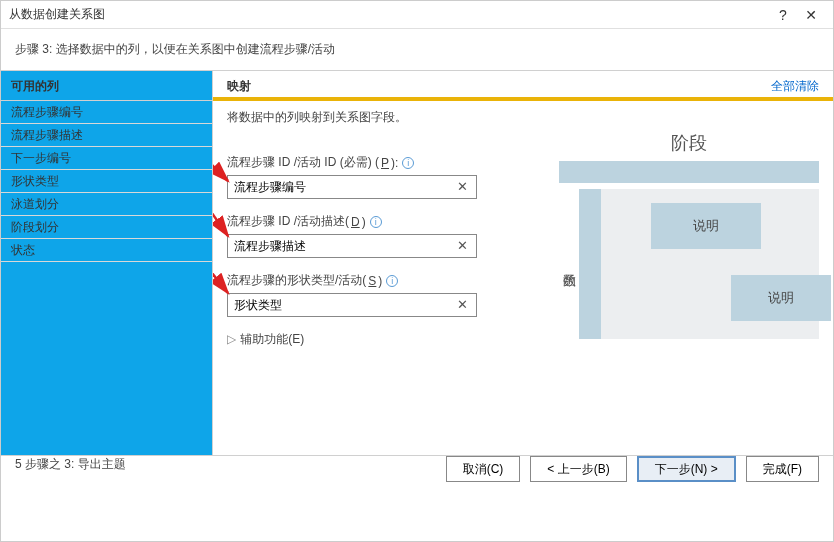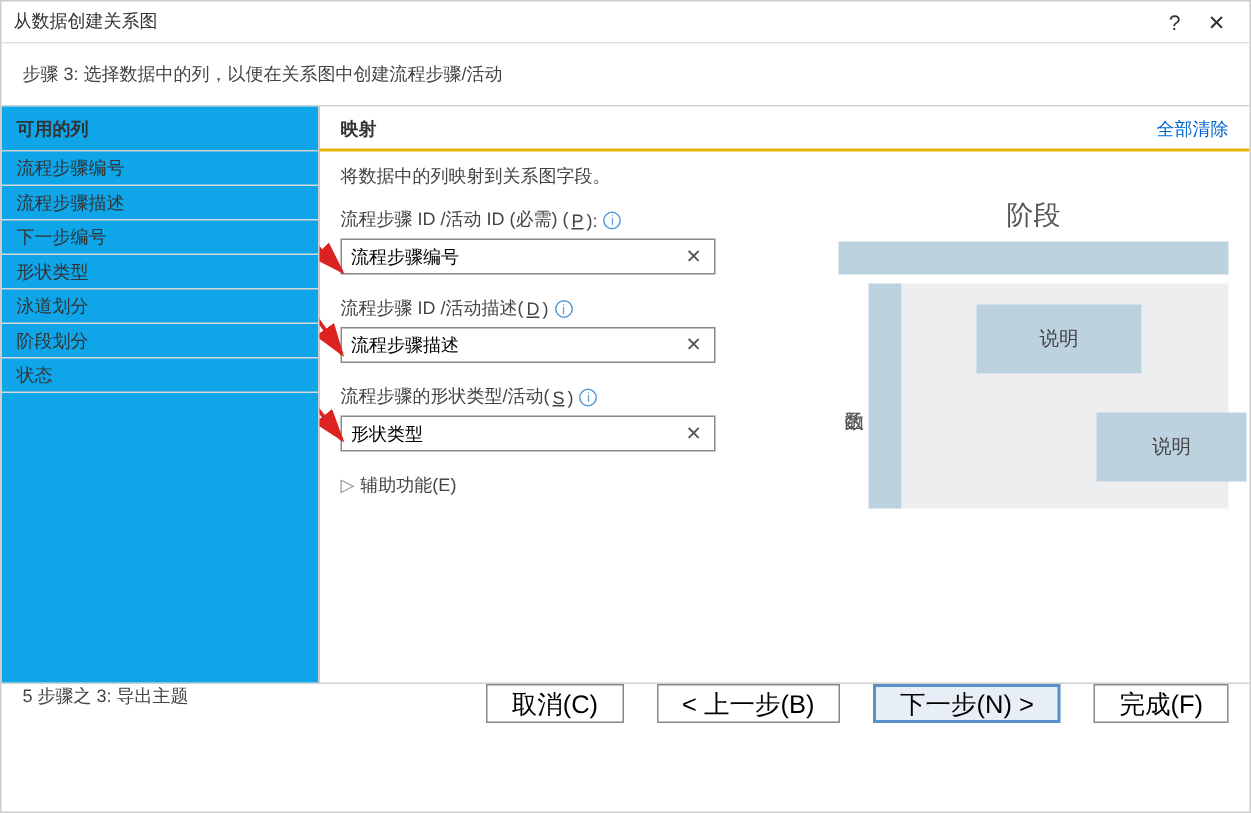--- a/index.html
+++ b/index.html
@@ -11,26 +11,26 @@
 
 .subtitle { padding: 12px 14px; font-size: 12px; color: #444; }
 
 .main { display: flex; border-top: 1px solid #d0d0d0; border-bottom: 1px solid #d0d0d0; height: 386px; }
 
 .left { width: 212px; background: #0ea5e9; border-right: 1px solid #d0d0d0; }
 .left .header { height: 30px; line-height: 30px; padding: 0 10px; font-weight: bold; border-bottom: 1px solid #d0d0d0; font-size: 12px; }
 .left .item { height: 23px; line-height: 23px; padding: 0 10px; border-bottom: 1px solid #d8d8d8; cursor: pointer; font-size: 12px; }
 
 .right { flex: 1; position: relative; padding: 0; }
-.right .header-row { height: 30px; line-height: 30px; display: flex; padding: 0 14px; border-bottom: 2px solid #eab308; }
+.right .header-row { height: 30px; line-height: 30px; display: flex; padding: 0 14px; border-bottom: 4px solid #eab308; }
 .right .header-row .h { font-weight: bold; flex: 1; font-size: 12px; }
 .right .header-row .clear { color: #0066cc; cursor: pointer; font-size: 12px; }
 
 .mapping-area { padding: 8px 14px; width: 290px; }
-.mapping-area .desc { margin-bottom: 12px; font-size: 12px; color: #444; }
+.mapping-area .desc { margin-bottom: 28px; font-size: 12px; color: #444; }
 .field-label { font-size: 12px; color: #444; margin-bottom: 4px; display: flex; align-items: center; gap: 2px; }
 .field-label .u { text-decoration: underline; }
 .info-icon { display: inline-block; width: 12px; height: 12px; border-radius: 50%; border: 1px solid #5a9bd5; color: #5a9bd5; font-size: 9px; line-height: 10px; text-align: center; margin-left: 2px; }
 .combo { position: relative; margin-bottom: 14px; }
 .combo input { width: 250px; height: 24px; border: 1px solid #888; padding: 0 24px 0 6px; font-size: 12px; }
 .combo .x { position: absolute; left: 230px; top: 4px; cursor: pointer; font-size: 13px; color: #555; }
 .expand { font-size: 12px; cursor: pointer; color: #444; }
 .expand .tri { display: inline-block; margin-right: 4px; color: #888; }
 
 .preview { position: absolute; right: 14px; top: 60px; width: 260px; }
@@ -40,21 +40,21 @@
 .swim-label-wrap { width: 20px; display: flex; align-items: center; justify-content: center; }
 .swim-label { writing-mode: vertical-rl; font-size: 13px; color: #555; }
 .swim-strip { width: 22px; background: #bcd3df; }
 .swim-body { flex: 1; background: #eceef0; position: relative; }
 .node { position: absolute; background: #bcd3df; display: flex; align-items: center; justify-content: center; font-size: 13px; color: #444; margin-left: 20px; }
 .node1 { left: 30px; top: 14px; width: 110px; height: 46px; }
 .node2 { left: 110px; top: 86px; width: 100px; height: 46px; }
 
 .footer { height: 60px; display: flex; align-items: flex-start; padding: 0 14px; gap: 10px; }
 .footer .step { flex: 1; font-size: 12px; color: #444; }
-.btn { height: 26px; padding: 0 16px; border: 1px solid #888; background: #fff; font-size: 17px; cursor: pointer; display: flex; align-items: center; margin-left: 12px; }
+.btn { height: 26px; padding: 0 16px; border: 1px solid #888; background: #fff; font-size: 12px; cursor: pointer; display: flex; align-items: center; }
 .btn.primary { background: #e8eef5; border: 2px solid #5a8fc7; }
 
 svg.arrows { position: absolute; left: 0; top: 0; pointer-events: none; }
 </style>
 </head>
 <body>
 
 <div class="titlebar">
   <span class="title">从数据创建关系图</span>
   <span class="help">?</span>

